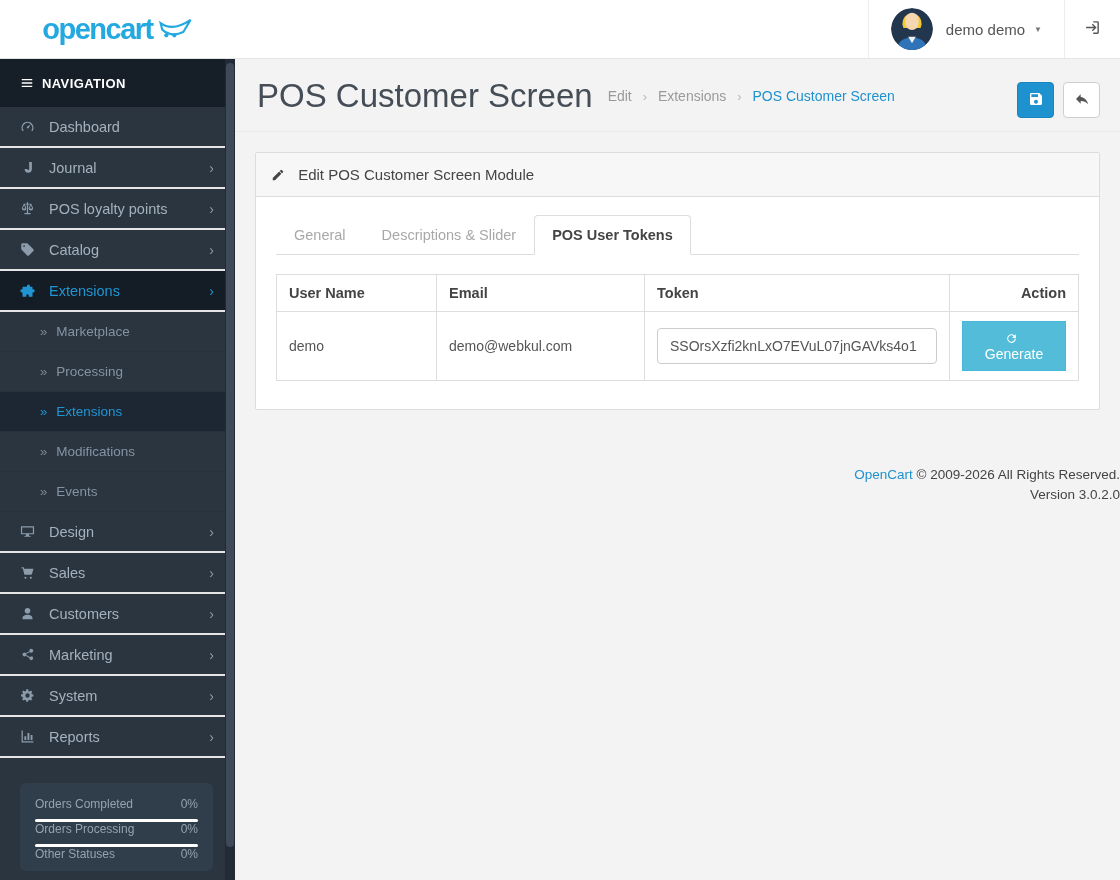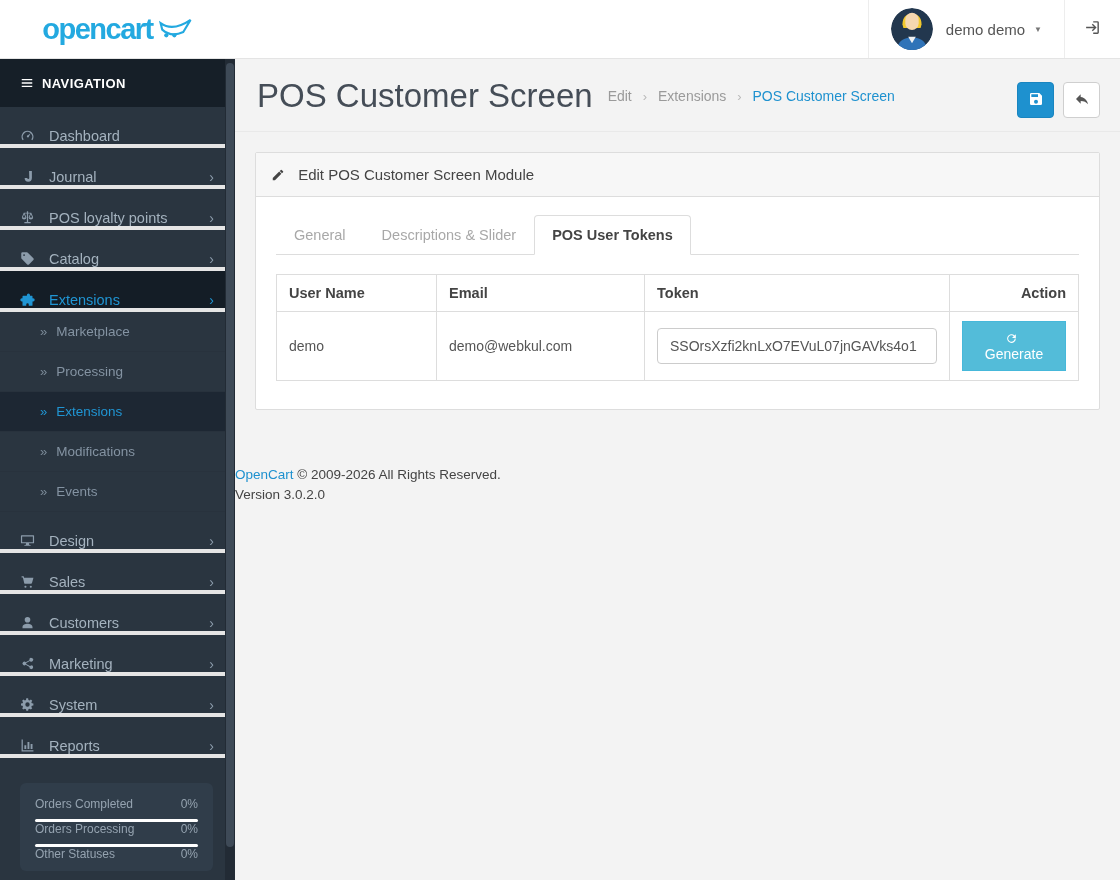--- a/index.html
+++ b/index.html
@@ -16,21 +16,21 @@
   .user-dropdown{display:flex;align-items:center;padding:0 22px;height:100%;cursor:pointer}
   .avatar{width:42px;height:42px;border-radius:50%;overflow:hidden;flex:0 0 auto}
   .user-name{margin-left:13px;color:#555;font-size:15px}
   .caret{margin-left:9px;font-size:8px;color:#777}
   .logout-btn{width:55px;height:100%;display:flex;align-items:center;justify-content:center;background:none;border:none;color:#555;font-size:17px;cursor:pointer}
 
   
   .sidebar{position:absolute;top:59px;left:0;width:232px;bottom:0;background:#2a3540;z-index:5;overflow:hidden}
   .nav-header{height:48px;background:#161f28;color:#fff;display:flex;align-items:center;padding-left:20px;font-size:13px;font-weight:bold;letter-spacing:.4px}
   .nav-header .icon{font-size:14px;margin-right:8px;color:#fff}
-  .side-item{height:41px;display:flex;align-items:flex-end;padding:0 18px 0 20px;border-bottom:4px solid #e5e5e5;cursor:pointer}
+  .side-item{height:41px;display:flex;align-items:center;padding:0 18px 0 20px;border-bottom:2px solid #e5e5e5;cursor:pointer}
   .side-item .icon{width:23px;color:#8c9cab;font-size:15px}
   .side-item .lbl{margin-left:6px;color:#a4b2be;font-size:14.5px}
   .side-item .chev{margin-left:auto;color:#8c9cab;font-size:14px}
   .side-item.active{background:#141d26}
   .side-item.active .icon,.side-item.active .lbl,.side-item.active .chev{color:#2095d3}
   .sub-item{height:40px;display:flex;align-items:center;padding-left:40px;border-bottom:1px solid #28323d;cursor:pointer}
   .sub-item .arr{color:#7c8b99;font-size:13px;margin-right:9px}
   .sub-item .lbl{color:#8493a2;font-size:13.5px}
   .sub-item.active{background:#1d2733}
   .sub-item.active .arr,.sub-item.active .lbl{color:#2095d3}
@@ -68,21 +68,21 @@
   table.tokens{width:100%;border-collapse:collapse;border:1px solid #ddd}
   .tokens th{text-align:left;padding:10px 12px;border:1px solid #ddd;color:#444;font-size:14.5px}
   .tokens th.col-action{text-align:right}
   .tokens td{border:1px solid #ddd;padding:9px 12px;color:#555;font-size:14px;vertical-align:middle}
   .col-user{width:160px}.col-email{width:208px}.col-token{width:296px}
   .token-input{width:280px;height:36px;padding:6px 12px;border:1px solid #ccc;border-radius:4px;font-size:14px;color:#555;font-family:"Liberation Sans",sans-serif;background:#fff}
   .td-action{text-align:right}
   .btn-generate{background:#53bcd9;border:1px solid #46b8da;color:#fff;padding:8px 13px;border-radius:0;font-size:14px;cursor:pointer;font-family:"Liberation Sans",sans-serif}
   .btn-generate .icon{margin-right:6px;font-size:13px}
 
-  .footer{padding-top:48px;text-align:left;color:#444;font-size:13.5px;line-height:1.45}
+  .footer{padding-top:48px;text-align:right;color:#444;font-size:13.5px;line-height:1.45}
   .footer a{color:#1e91cf;text-decoration:none;cursor:pointer}
 </style>
 </head>
 <body>
 
 <header class="topbar">
   <div class="logo">
     <span class="logo-text">opencart</span>
     <span class="logo-cart">
       <svg viewBox="0 0 42 26" style="width:34px;height:22px;fill:none;stroke:#23a9e0;stroke-width:2.6">

